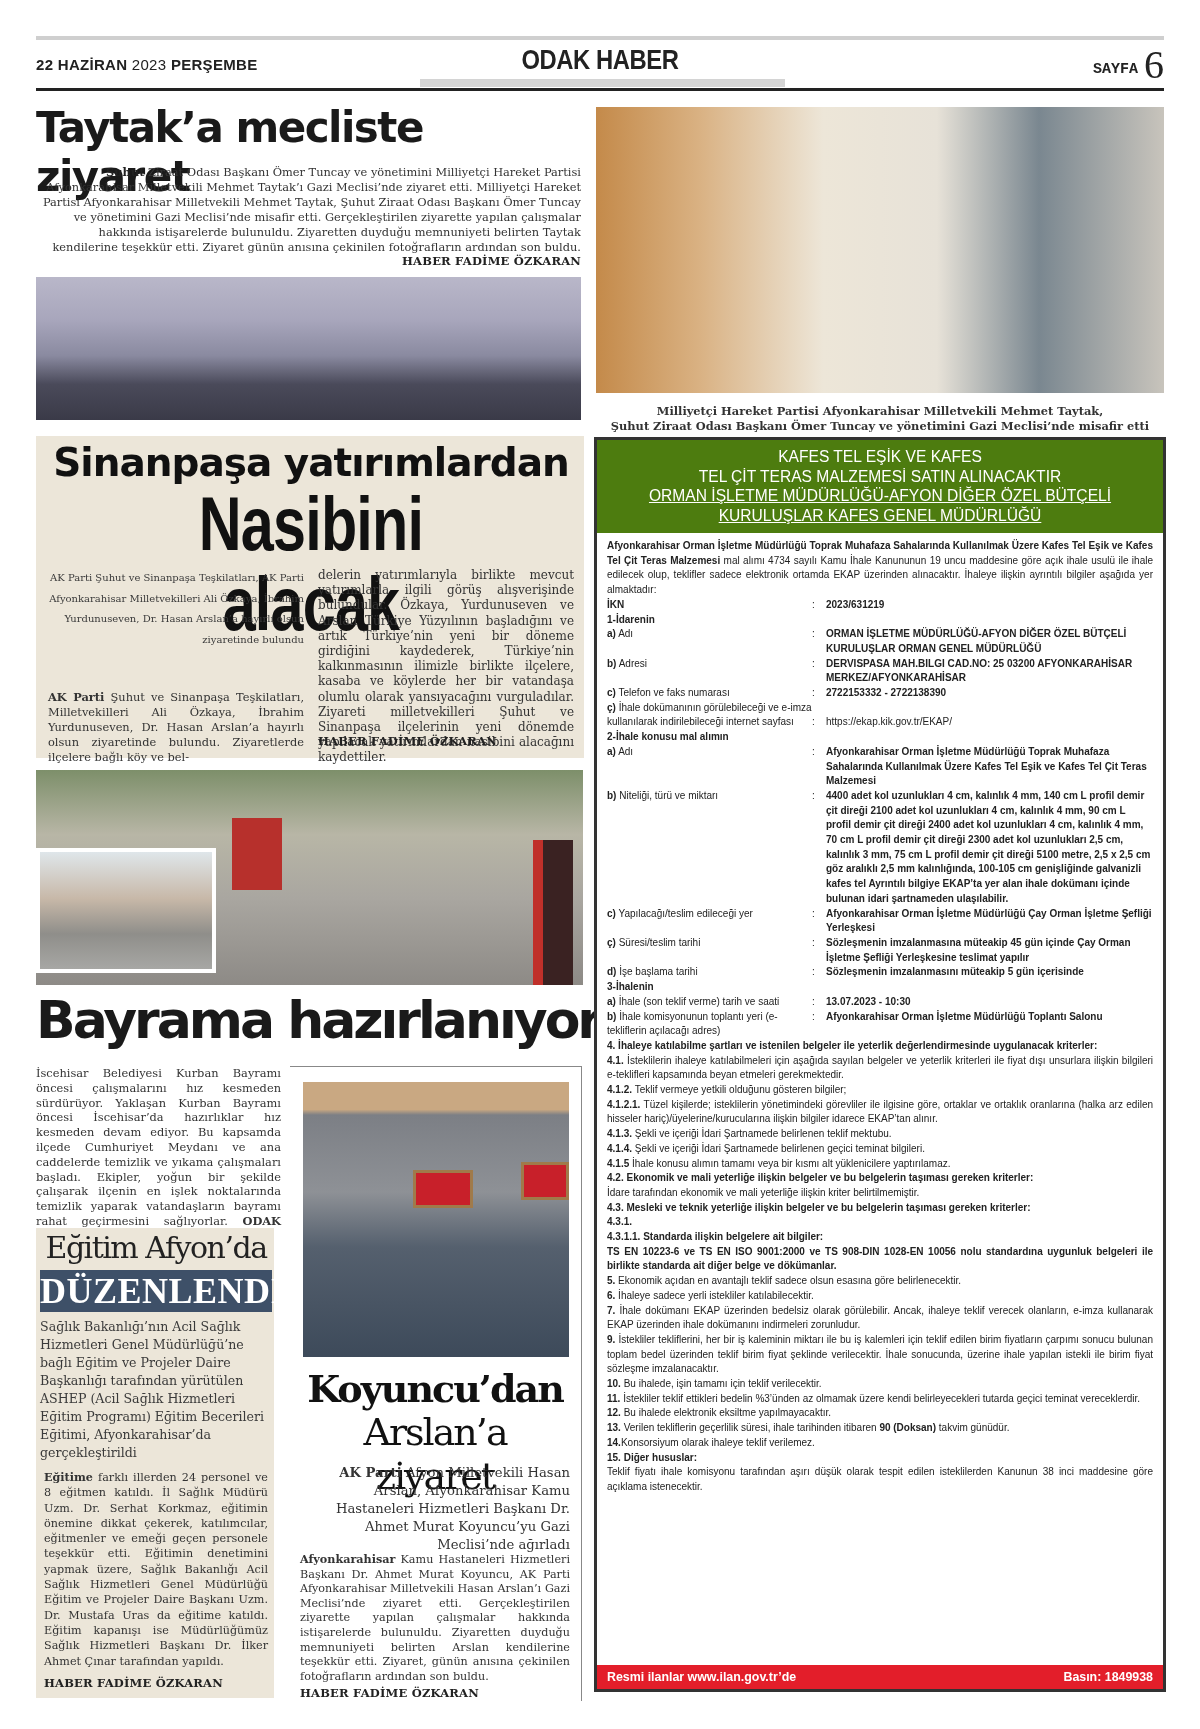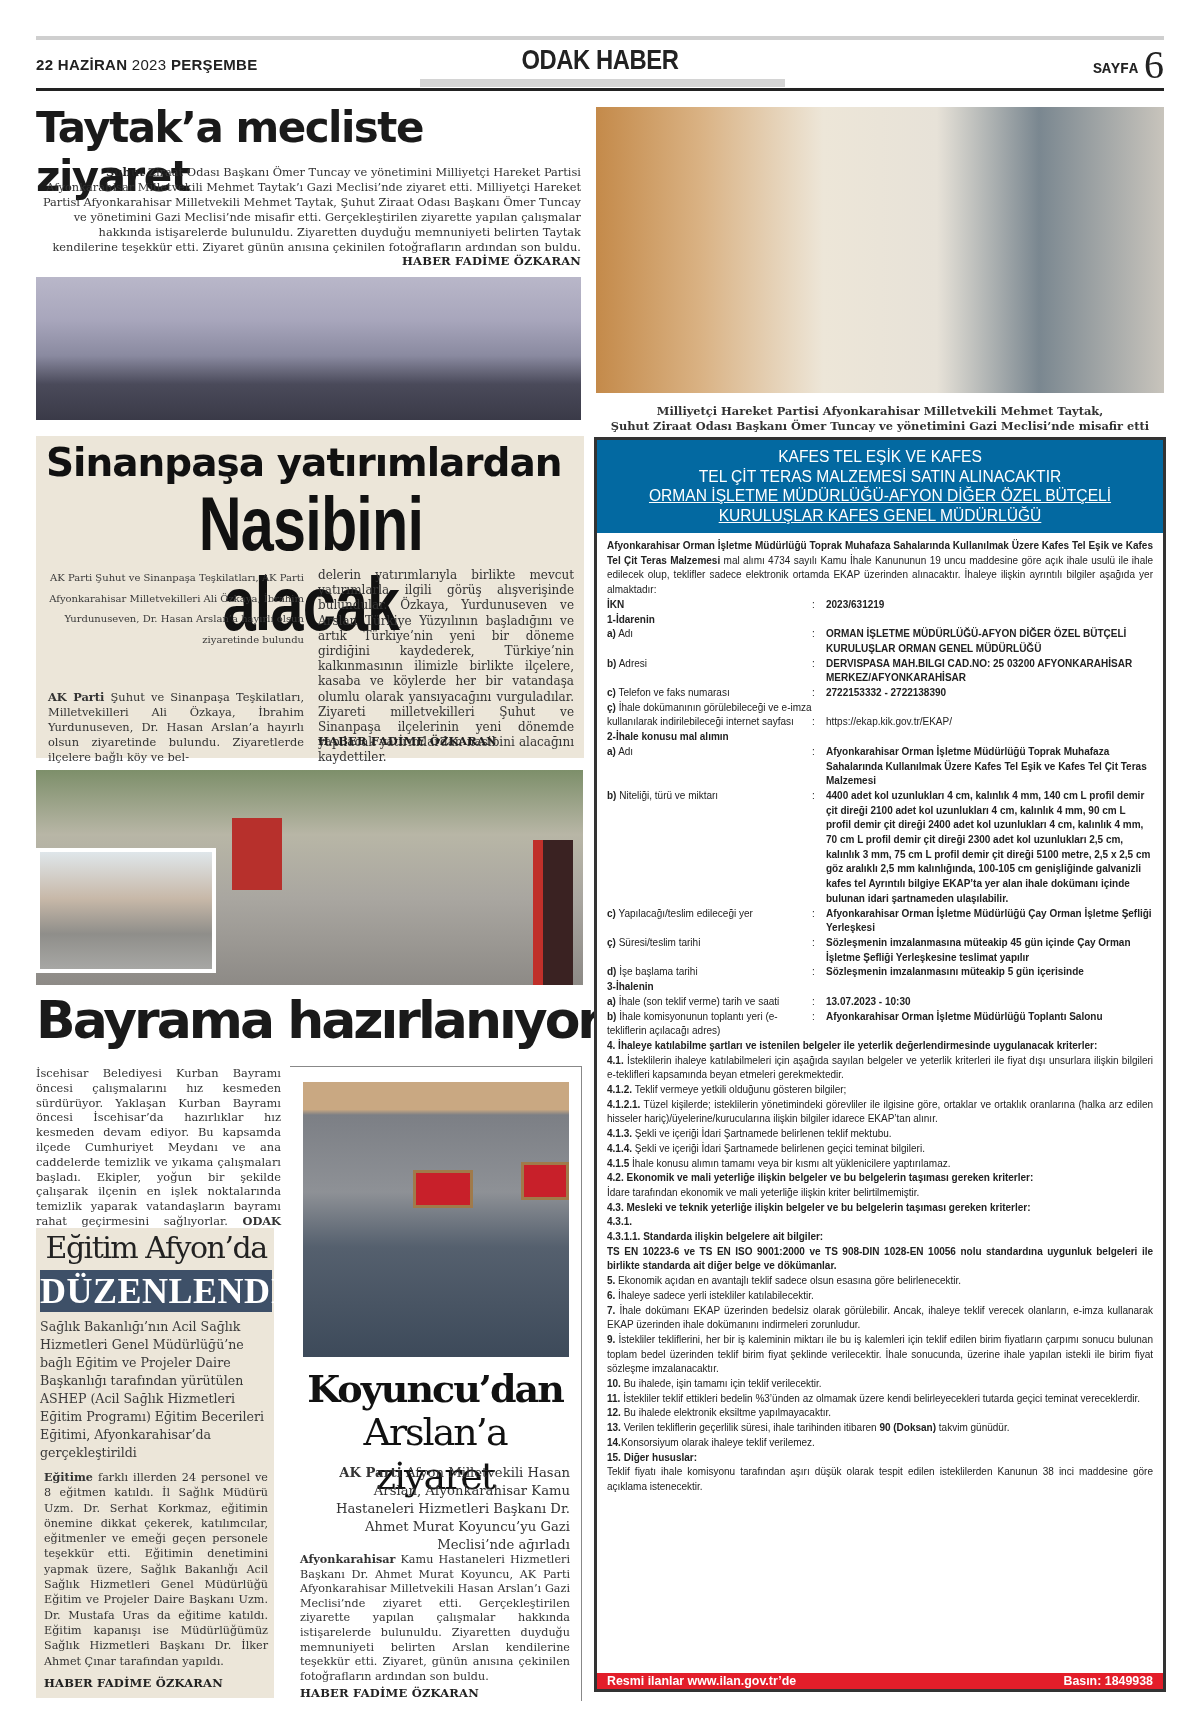--- a/index.html
+++ b/index.html
@@ -32,21 +32,21 @@
   
   .a1-title { left: 36px; top: 103px; width: 545px; font-family: "DejaVu Sans", sans-serif; font-weight: bold; font-size: 42px; letter-spacing: -1.5px; color: #1a1a1a; }
   .a1-body { left: 36px; top: 165px; width: 545px; font-size: 11.4px; line-height: 15px; text-align: right; color: #333; }
   .a1-body b { color: #222; }
   .byline { font-weight: bold; font-size: 11.5px; letter-spacing: 0.2px; }
   .a1-byline { left: 36px; top: 254px; width: 545px; text-align: right; }
   .caption-office { left: 596px; top: 404px; width: 568px; text-align: center; font-size: 11.4px; line-height: 15px; font-weight: bold; color: #333; }
 
   
   .a2-box { left: 36px; top: 436px; width: 548px; height: 322px; background: #ece6d9; }
-  .a2-t1 { left: 46px; top: 440px; width: 530px; font-family: "DejaVu Sans", sans-serif; font-weight: bold; font-size: 39px; letter-spacing: -1px; color: #111; }
+  .a2-t1 { left: 46px; top: 440px; width: 530px; text-align: center; font-family: "DejaVu Sans", sans-serif; font-weight: bold; font-size: 39px; letter-spacing: -1px; color: #111; }
   .a2-t2 { left: 46px; top: 484px; width: 530px; text-align: center; font-family: "Liberation Sans", sans-serif; font-weight: 900; font-size: 76px; line-height: 80px; color: #111; transform: scaleX(0.78); letter-spacing: -1px; }
   .a2-deck { left: 46px; top: 568px; width: 258px; text-align: right; font-size: 10px; line-height: 20.5px; color: #3a3a3a; }
   .a2-lead { left: 48px; top: 690px; width: 256px; text-align: justify; font-size: 11.4px; line-height: 15px; color: #333; }
   .a2-col2 { left: 318px; top: 568px; width: 256px; text-align: justify; font-size: 12px; line-height: 15.2px; color: #333; }
   .a2-byline { left: 318px; top: 734px; }
 
   
   .a3-title { left: 36px; top: 990px; width: 550px; font-family: "DejaVu Sans", sans-serif; font-size: 52px; letter-spacing: -3px; color: #1a1a1a; white-space: nowrap; }
   .a3-title b { letter-spacing: -3px; }
   .a3-body { left: 36px; top: 1066px; width: 245px; text-align: justify; font-size: 11.4px; line-height: 14.8px; color: #333; }
@@ -64,30 +64,30 @@
   
   .a5-frame { left: 290px; top: 1066px; width: 292px; height: 635px; border-right: 1px solid #888; border-top: 1px solid #888; }
   .a5-t1 { left: 300px; top: 1366px; width: 270px; text-align: center; font-family: "DejaVu Serif", serif; font-weight: bold; font-size: 38px; letter-spacing: -2px; color: #111; }
   .a5-t2 { left: 300px; top: 1410px; width: 270px; text-align: center; font-family: "DejaVu Serif", serif; font-size: 38px; letter-spacing: -2px; color: #111; }
   .a5-deck { left: 300px; top: 1464px; width: 270px; text-align: right; font-size: 13.2px; line-height: 18px; color: #333; }
   .a5-body { left: 300px; top: 1552px; width: 270px; text-align: justify; font-size: 11.2px; line-height: 14.6px; color: #333; }
   .a5-byline { left: 300px; top: 1686px; }
 
   
   .ad { left: 594px; top: 437px; width: 572px; height: 1255px; border: 3px solid #333; background: #fff; font-family: "Liberation Sans", sans-serif; }
-  .ad-head { background: #0369a1; color: #fff; text-align: center; font-size: 15.6px; line-height: 19.5px; padding: 7px 6px 8px; font-weight: normal; }
+  .ad-head { background: #4d7c0f; color: #fff; text-align: center; font-size: 15.6px; line-height: 19.5px; padding: 7px 6px 8px; font-weight: normal; }
   .ad-head .u { text-decoration: underline; }
   .ad-body { padding: 6px 10px 0 10px; font-size: 10px; line-height: 14.7px; color: #222; }
   .ad-intro { text-align: justify; }
   .row { display: grid; grid-template-columns: 205px 14px 1fr; }
   .row .v { font-weight: bold; }
   .row .k b { font-weight: bold; }
   .sec { font-weight: bold; }
   .jp { text-align: justify; }
-  .ad-foot { position: absolute; left: 0; right: 0; bottom: 0; height: 16px; background: #e31e2a; color: #fff; font-weight: bold; font-size: 12.4px; display: flex; justify-content: space-between; align-items: center; padding: 0 10px; }
+  .ad-foot { position: absolute; left: 0; right: 0; bottom: 0; height: 24px; background: #e31e2a; color: #fff; font-weight: bold; font-size: 12.4px; display: flex; justify-content: space-between; align-items: center; padding: 0 10px; }
 </style>
 </head>
 <body>
 
 <div class="abs top-rule"></div>
 <div class="abs masthead-date">
   <span>22 HAZİRAN</span>
   <span class="yr">2023</span>
   <span>PERŞEMBE</span>
 </div>

